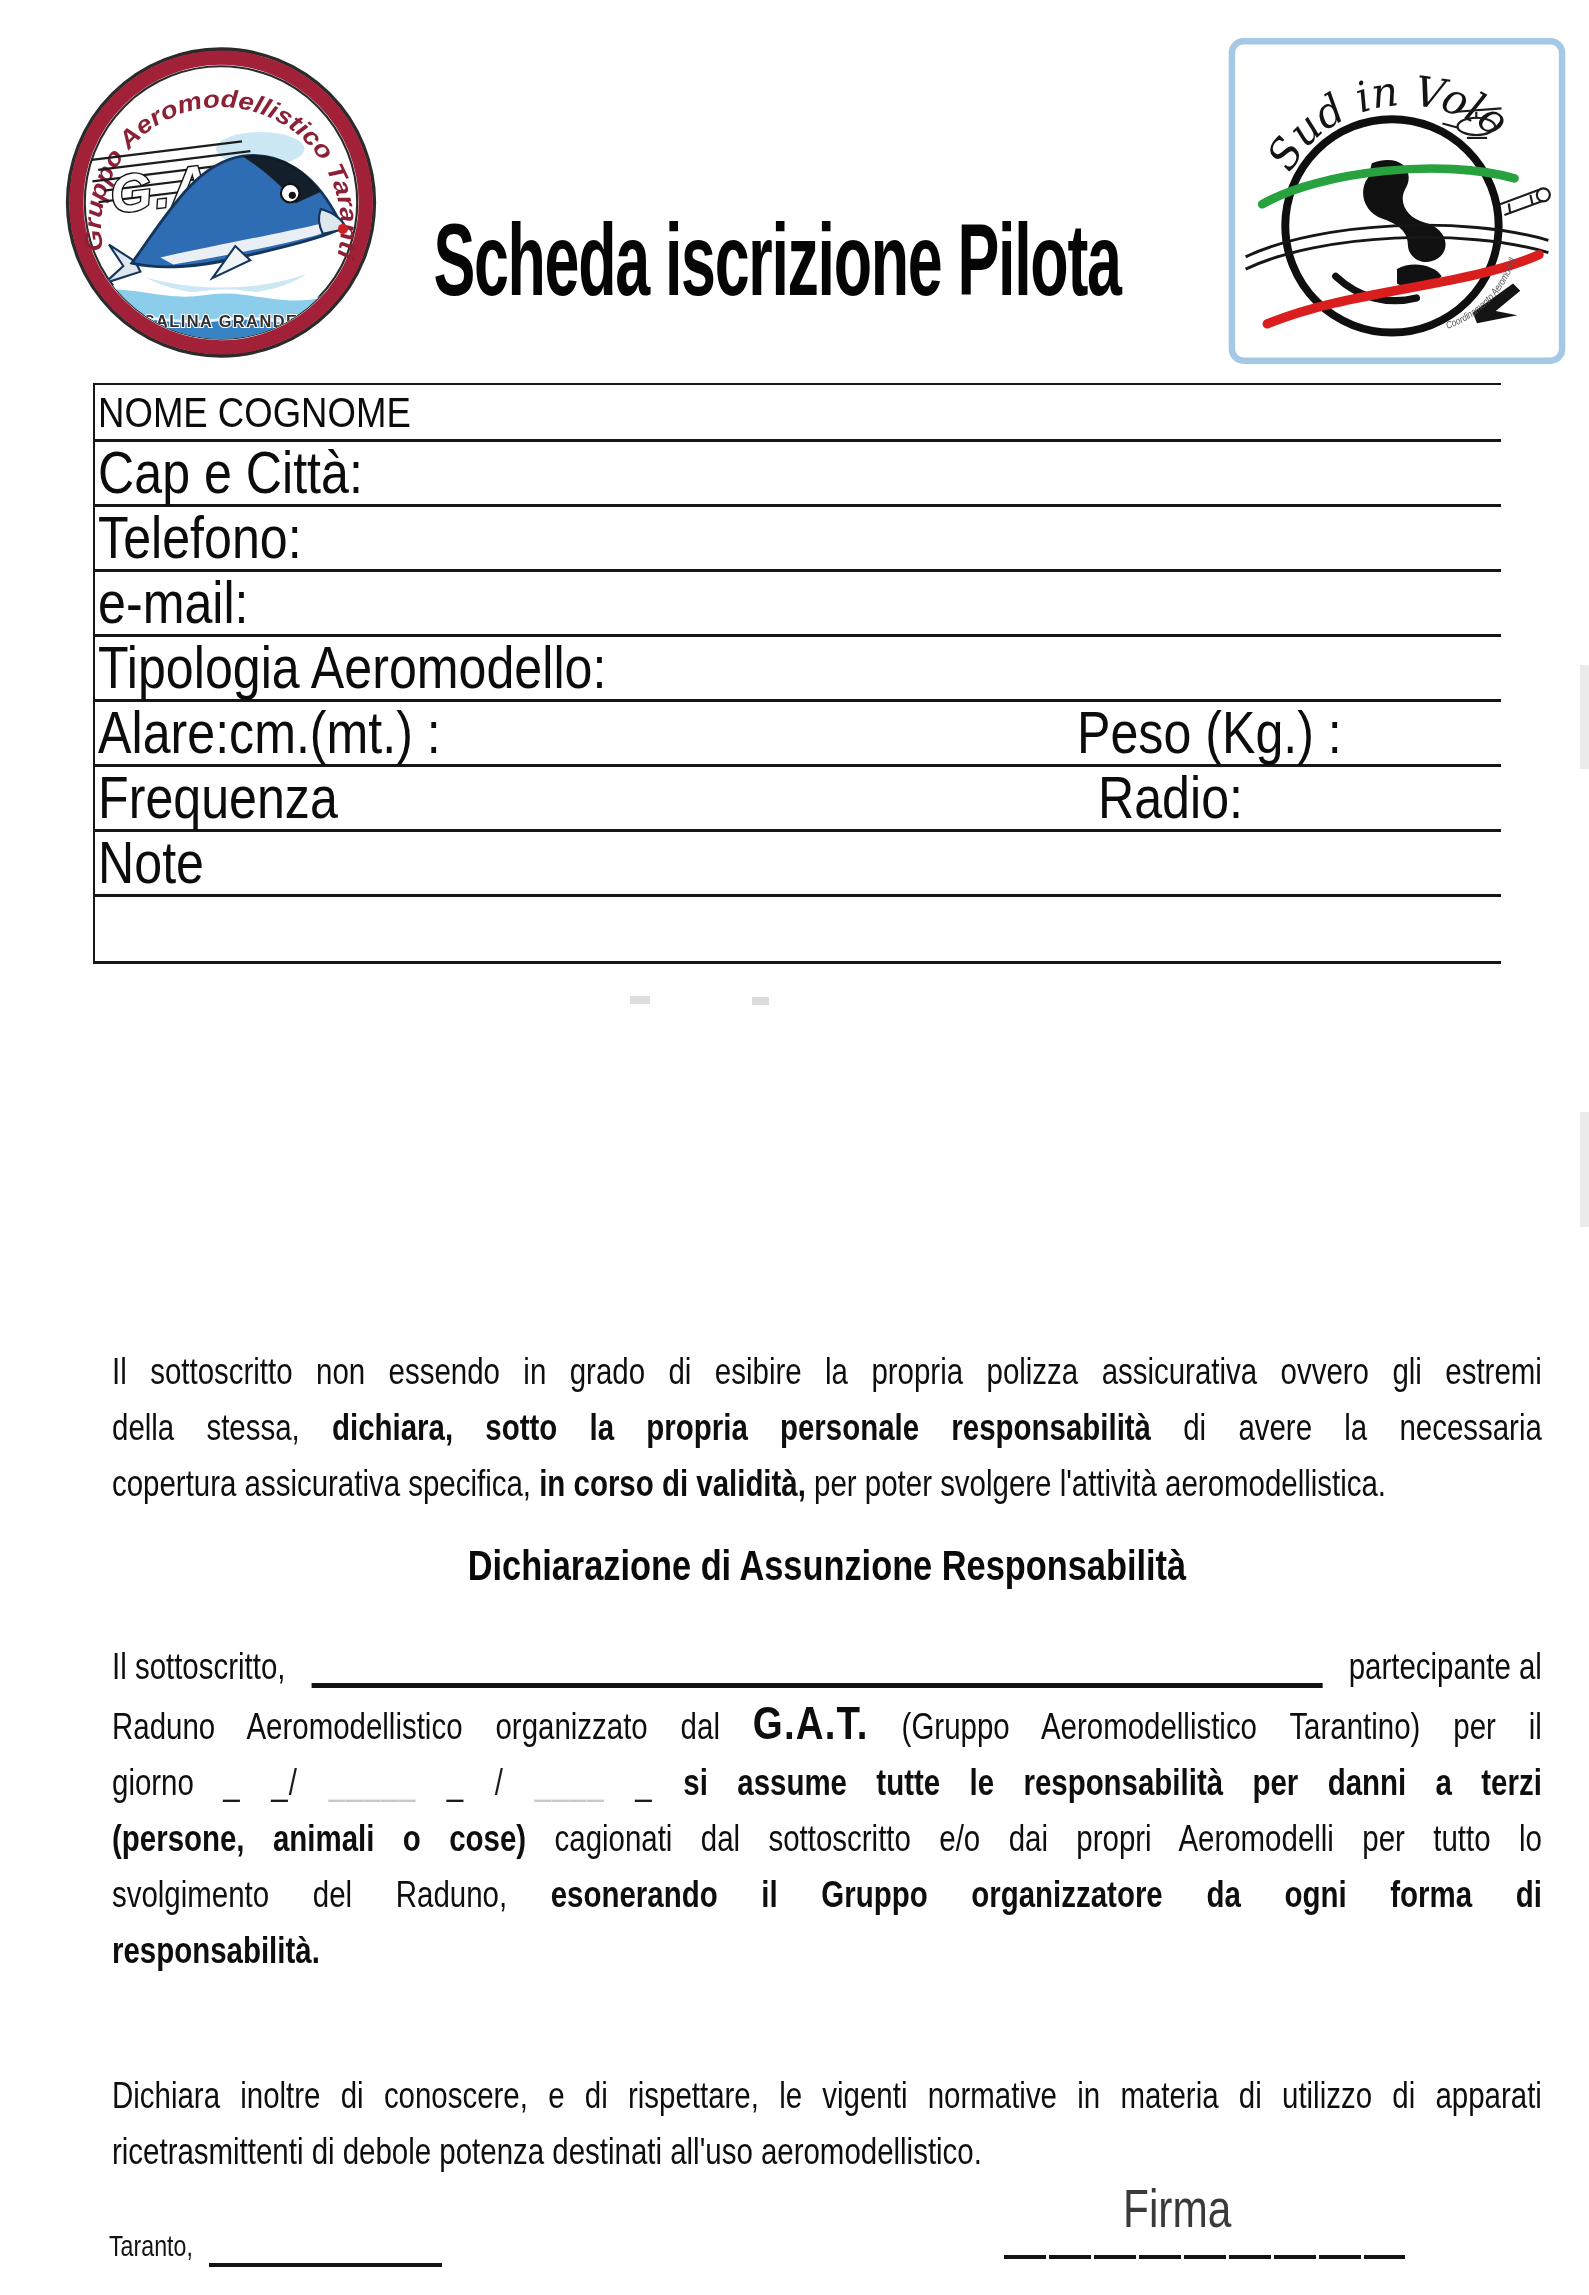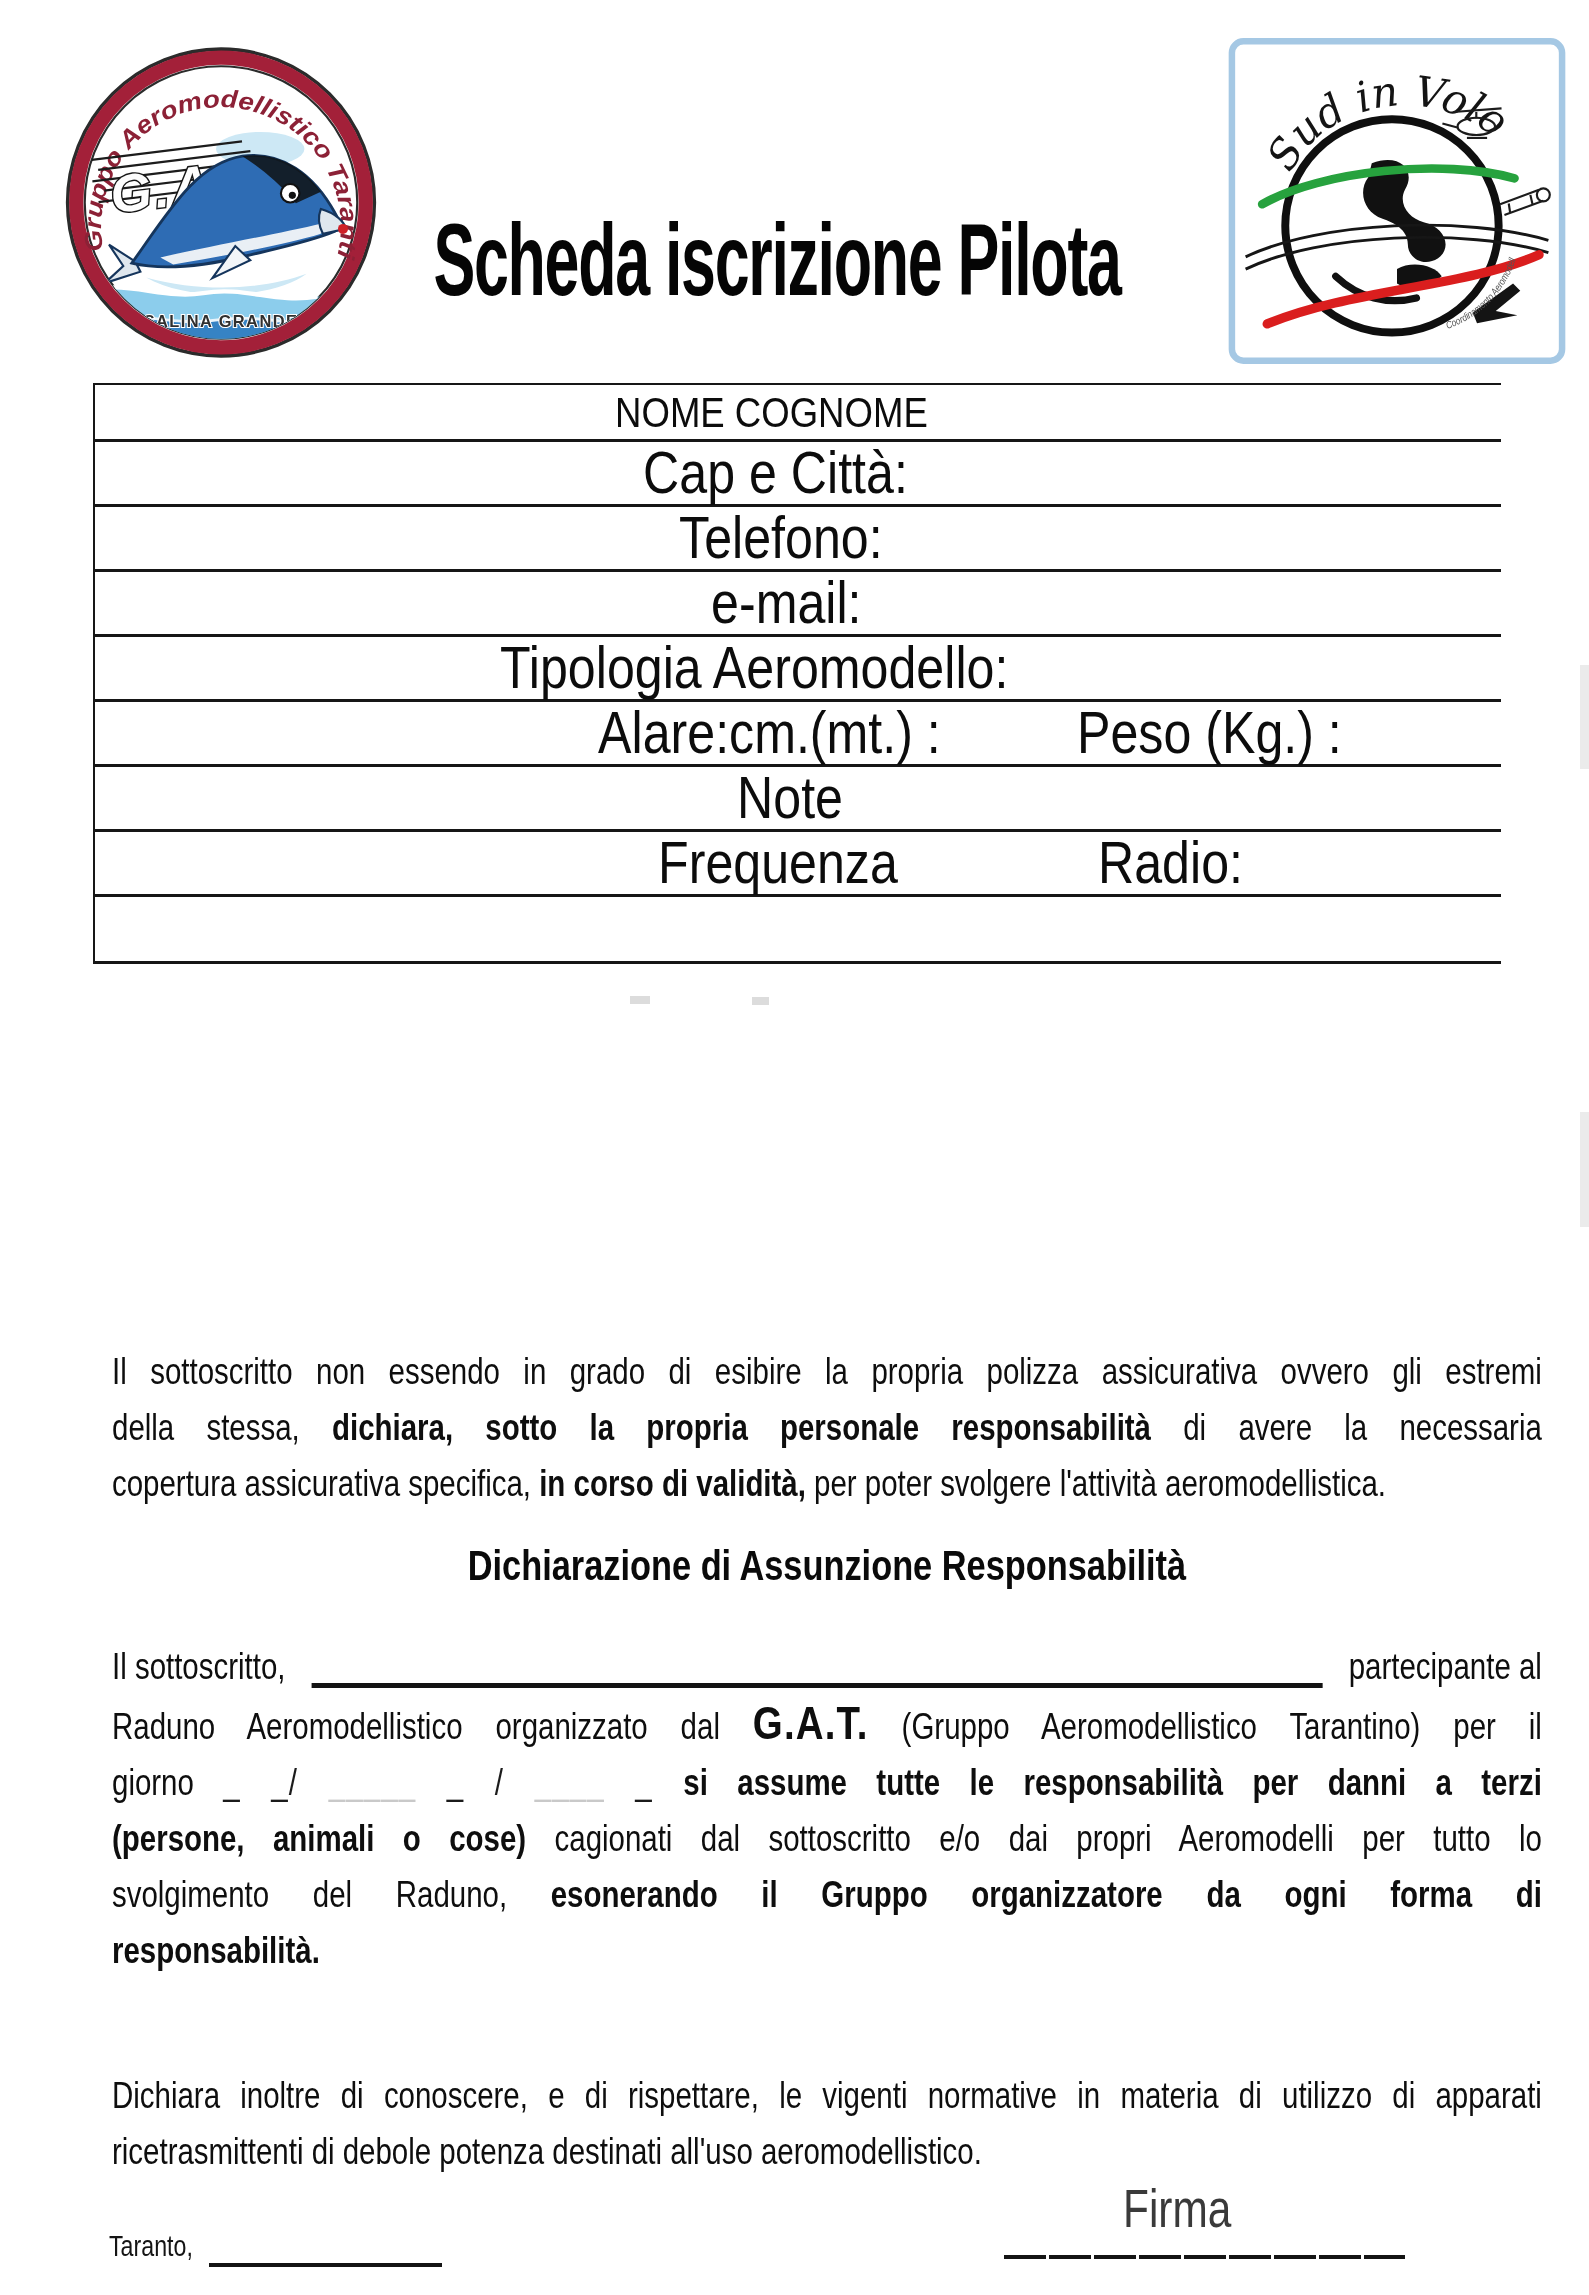--- a/index.html
+++ b/index.html
@@ -9,21 +9,21 @@
   
   #logo-left{position:absolute;left:59px;top:42px;width:324px;height:321px;}
   #logo-right{position:absolute;left:1227px;top:37px;width:340px;height:328px;}
   #page-title{position:absolute;left:168px;top:202px;width:1218px;text-align:center;
               font-size:102px;font-weight:bold;letter-spacing:-2.1px;white-space:nowrap;
               transform:scaleX(.615);transform-origin:50% 0;color:#050505;}
 
   
   #form-table{position:absolute;left:93px;top:383px;width:1406px;
               border-top:2.9px solid #161616;border-left:2.1px solid #161616;}
-  .frow{position:relative;border-bottom:3.6px solid #161616;display:flex;align-items:center;justify-content:center;}
+  .frow{position:relative;border-bottom:3.6px solid #161616;display:flex;align-items:center;}
   .frow.h-first{height:54px;}
   .frow.h-std{height:62px;}
   .frow.h-last{height:64px;}
   .flabel{display:inline-block;font-size:59px;transform:scaleX(.85);transform-origin:0 50%;
           white-space:nowrap;padding-left:3.6px;color:#0c0c0c;line-height:1;}
   .flabel.small{font-size:43px;}
   .fl2{position:absolute;top:50%;transform:translateY(-50%) scaleX(.85);transform-origin:0 50%;
        font-size:59px;white-space:nowrap;color:#0c0c0c;line-height:1;}
 
   
@@ -163,25 +163,25 @@
       <span class="flabel">e-mail:</span>
     </div>
     <div class="frow h-std">
       <span class="flabel">Tipologia Aeromodello:</span>
     </div>
     <div class="frow h-std">
       <span class="flabel">Alare:cm.(mt.) :</span>
       <span class="fl2" style="left:982px">Peso (Kg.) :</span>
     </div>
     <div class="frow h-std">
-      <span class="flabel">Note</span>
-    </div>
-    <div class="frow h-std">
       <span class="flabel">Frequenza</span>
       <span class="fl2" style="left:1003px">Radio:</span>
+    </div>
+    <div class="frow h-std">
+      <span class="flabel">Note</span>
     </div>
     <div class="frow h-last">
       <span class="flabel"></span>
     </div>
   </div>
 
   <div class="parawrap" style="top:1344px">
     <div class="pline just"><span>Il sottoscritto non essendo in grado di esibire la propria polizza assicurativa ovvero gli estremi</span></div>
     <div class="pline just"><span>della stessa, </span><span class="b">dichiara, sotto la propria personale responsabilità</span><span> di avere la necessaria</span></div>
     <div class="pline"><span>copertura assicurativa specifica, </span><span class="b">in corso di validità,</span><span> per poter svolgere l'attività aeromodellistica.</span></div>

